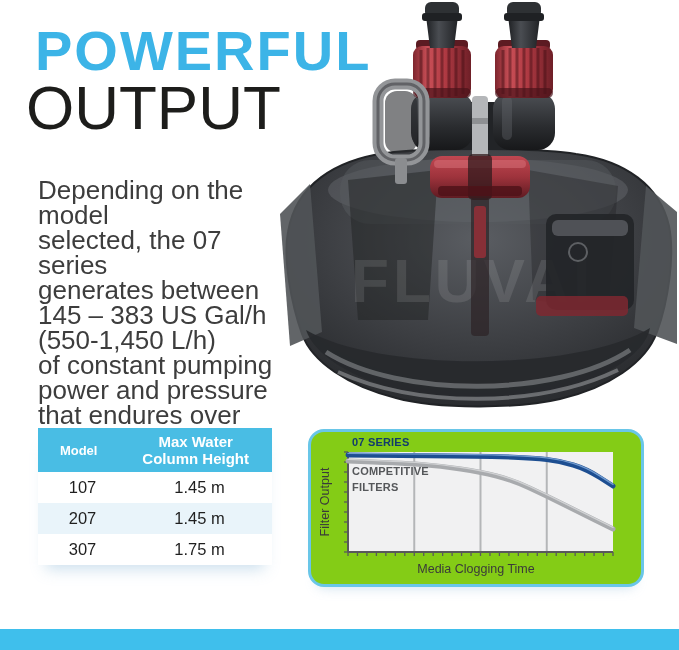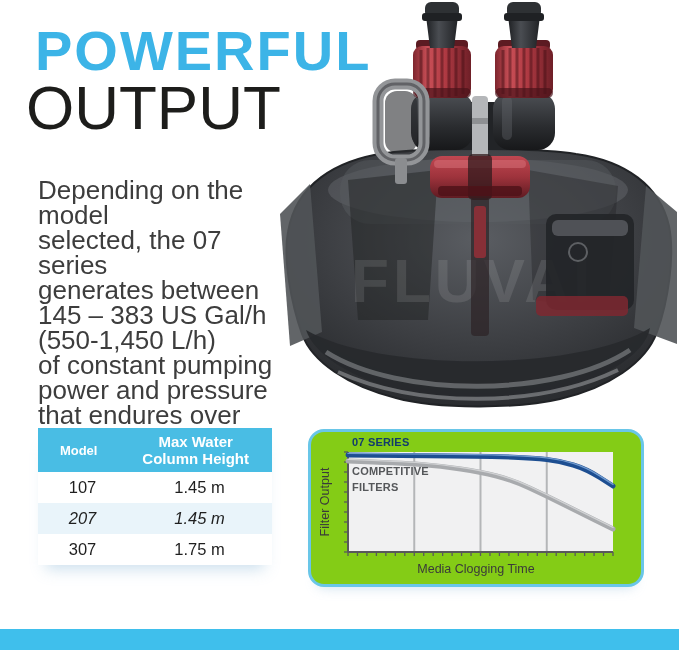--- a/index.html
+++ b/index.html
@@ -17,21 +17,21 @@
 
   
   .spec-table{position:absolute;left:38px;top:428px;width:234px;
               box-shadow:0 12px 14px -8px rgba(140,185,215,.45);}
   .t-head{display:flex;background:#49bde4;color:#ffffff;font-weight:700;height:44px;
           align-items:center;text-align:center;}
   .t-head .c1{width:38%;font-size:13px;}
   .t-head .c2{width:62%;font-size:15px;line-height:17px;padding:0 10px;}
   .t-row{display:flex;height:31px;align-items:center;text-align:center;font-size:16.5px;
          font-weight:500;color:#1f1f1f;background:#ffffff;justify-content:flex-end;}
-  .t-row.alt{background:#e9f4fa;font-style:italic;}
+  .t-row.alt{background:#e9f4fa;}
   .t-row .c1{width:38%;}
   .t-row .c2{width:62%;}
 
   
   .chart-card{position:absolute;left:308px;top:429px;width:336px;height:158px;
               border:3px solid #69c6e8;border-radius:16px;background:#84cc16;box-sizing:border-box;
               box-shadow:0 10px 12px -9px rgba(140,185,215,.4);}
   .chart-card svg{position:absolute;left:0;top:0;}
   .s1-label{position:absolute;left:41px;top:4px;font-size:11px;font-weight:700;color:#123c6d;letter-spacing:.2px;}
   .s2-label{position:absolute;left:41px;top:31px;width:92px;font-size:11px;font-weight:700;

